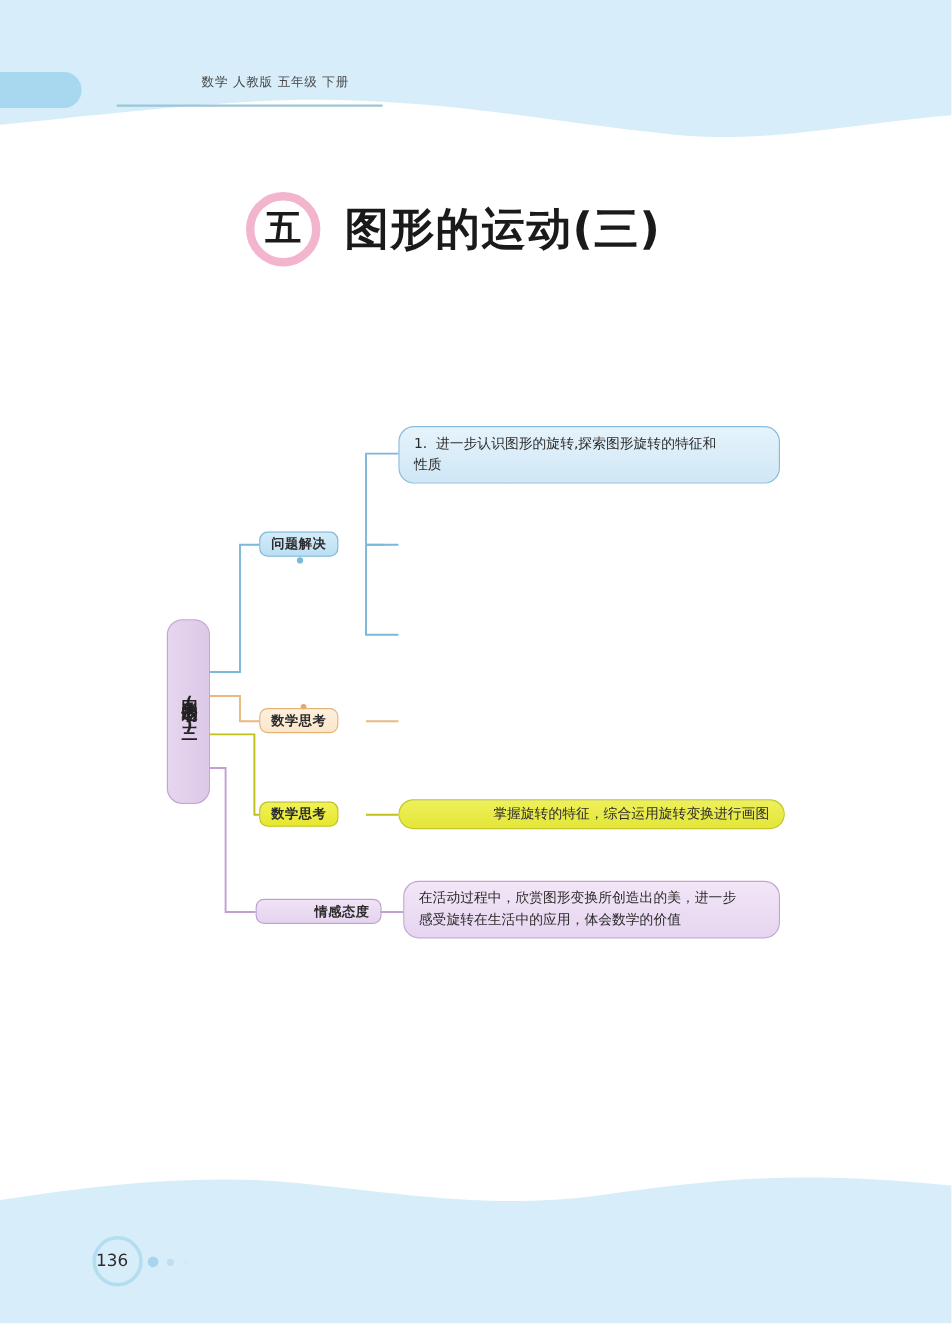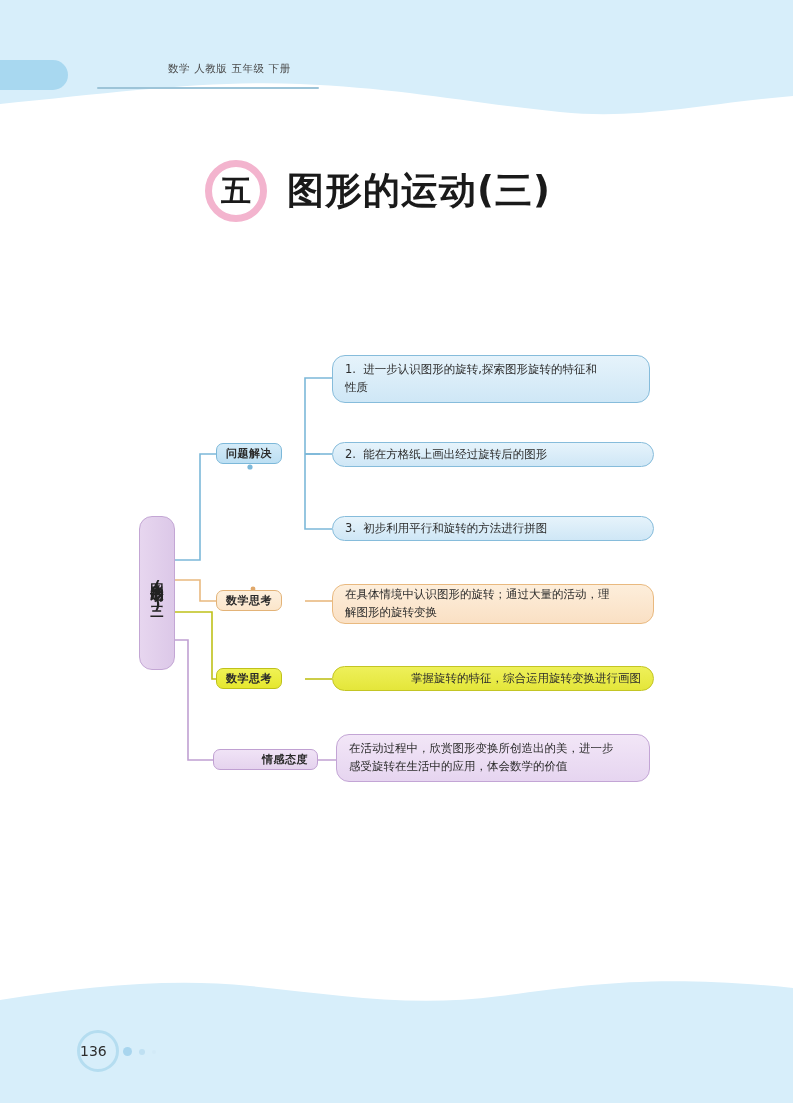--- a/index.html
+++ b/index.html
@@ -221,30 +221,20 @@
       <div class="node-text">数学思考</div>
     </div>
     <div class="node chip chip-purple">
       <div class="node-text">情感态度</div>
     </div>
 
     <div class="node bubble bubble-b1">
       <div class="node-text">1.  进一步认识图形的旋转,探索图形旋转的特征和
 性质</div>
     </div>
-    <div class="node bubble bubble-b2">
-      <div class="node-text">2.  能在方格纸上画出经过旋转后的图形</div>
-    </div>
-    <div class="node bubble bubble-b3">
-      <div class="node-text">3.  初步利用平行和旋转的方法进行拼图</div>
-    </div>
-    <div class="node bubble bubble-orange">
-      <div class="node-text">在具体情境中认识图形的旋转；通过大量的活动，理
-解图形的旋转变换</div>
-    </div>
     <div class="node bubble bubble-yellow">
       <div class="node-text">掌握旋转的特征，综合运用旋转变换进行画图</div>
     </div>
     <div class="node bubble bubble-purple">
       <div class="node-text">在活动过程中，欣赏图形变换所创造出的美，进一步
 感受旋转在生活中的应用，体会数学的价值</div>
     </div>
 
   </div>
 

